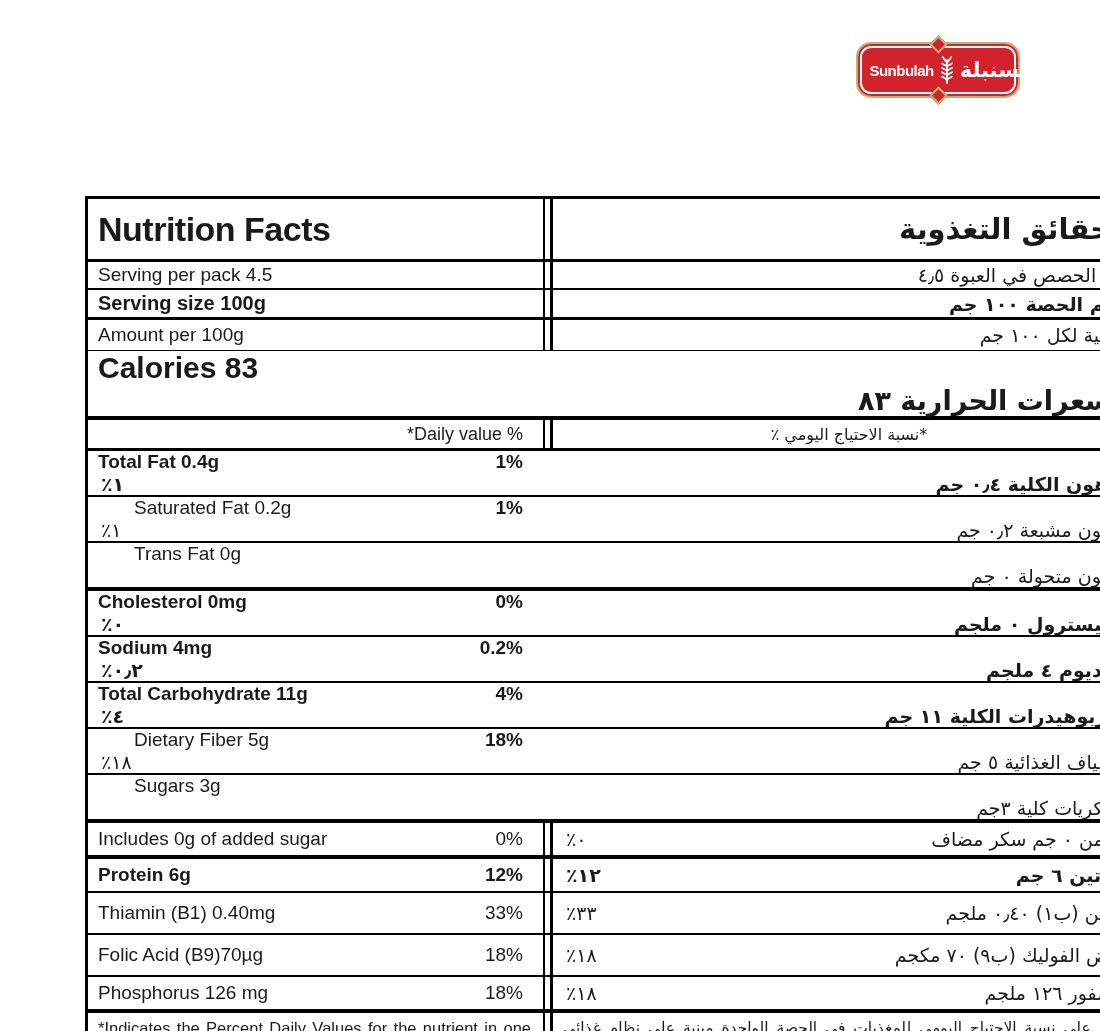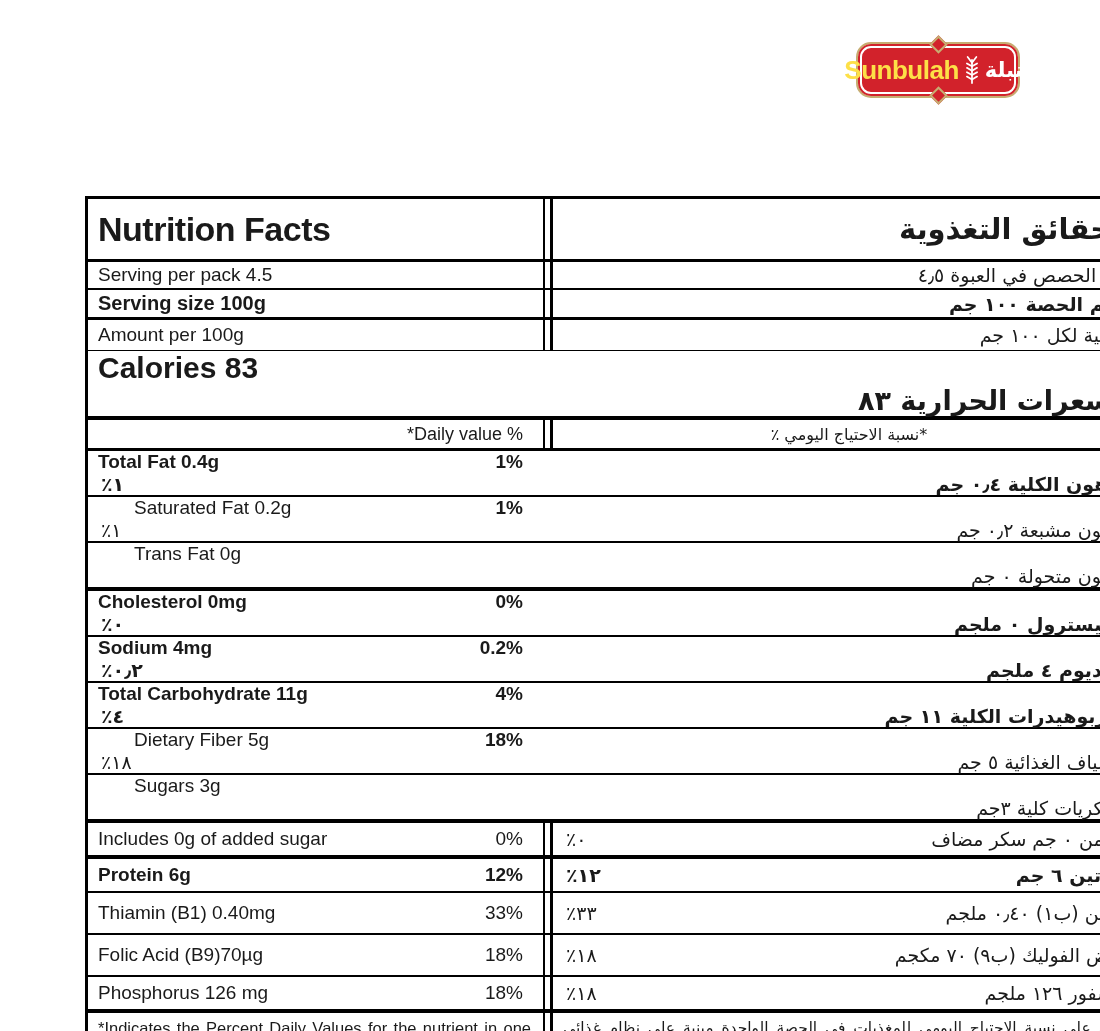--- a/index.html
+++ b/index.html
@@ -13,21 +13,21 @@
     background:#d2222b;border:2px solid #c7ad72;border-radius:15px;
     box-shadow:inset 0 0 0 2px #d2222b, inset 0 0 0 4px #ffffff;
     display:flex;align-items:center;justify-content:center;gap:5px;
   }
   .logo .bump{
     position:absolute;width:9px;height:9px;background:#d2222b;
     border:2px solid #c7ad72;transform:rotate(45deg);left:50%;margin-left:-6px;
   }
   .logo .bump.top{top:-6px;}
   .logo .bump.bottom{bottom:-6px;}
-  .logo .en{font-weight:bold;font-size:26px;color:#fde047;letter-spacing:-0.5px;margin-left:28px;}
+  .logo .en{font-weight:bold;font-size:15px;color:#ffffff;letter-spacing:-0.5px;margin-left:28px;}
   .logo .ar{font-weight:bold;font-size:21px;color:#fff;font-family:"DejaVu Sans",sans-serif;}
   
   .nf{
     position:absolute;left:85px;top:196px;width:1058px;
     border:3px solid #000;box-sizing:border-box;background:#fff;
   }
   .row{display:flex;align-items:stretch;border-bottom:2px solid #000;}
   .row:last-child{border-bottom:none;}
   .row.bb-thick{border-bottom-width:4px;}
   .row.bb-med{border-bottom-width:3px;}

